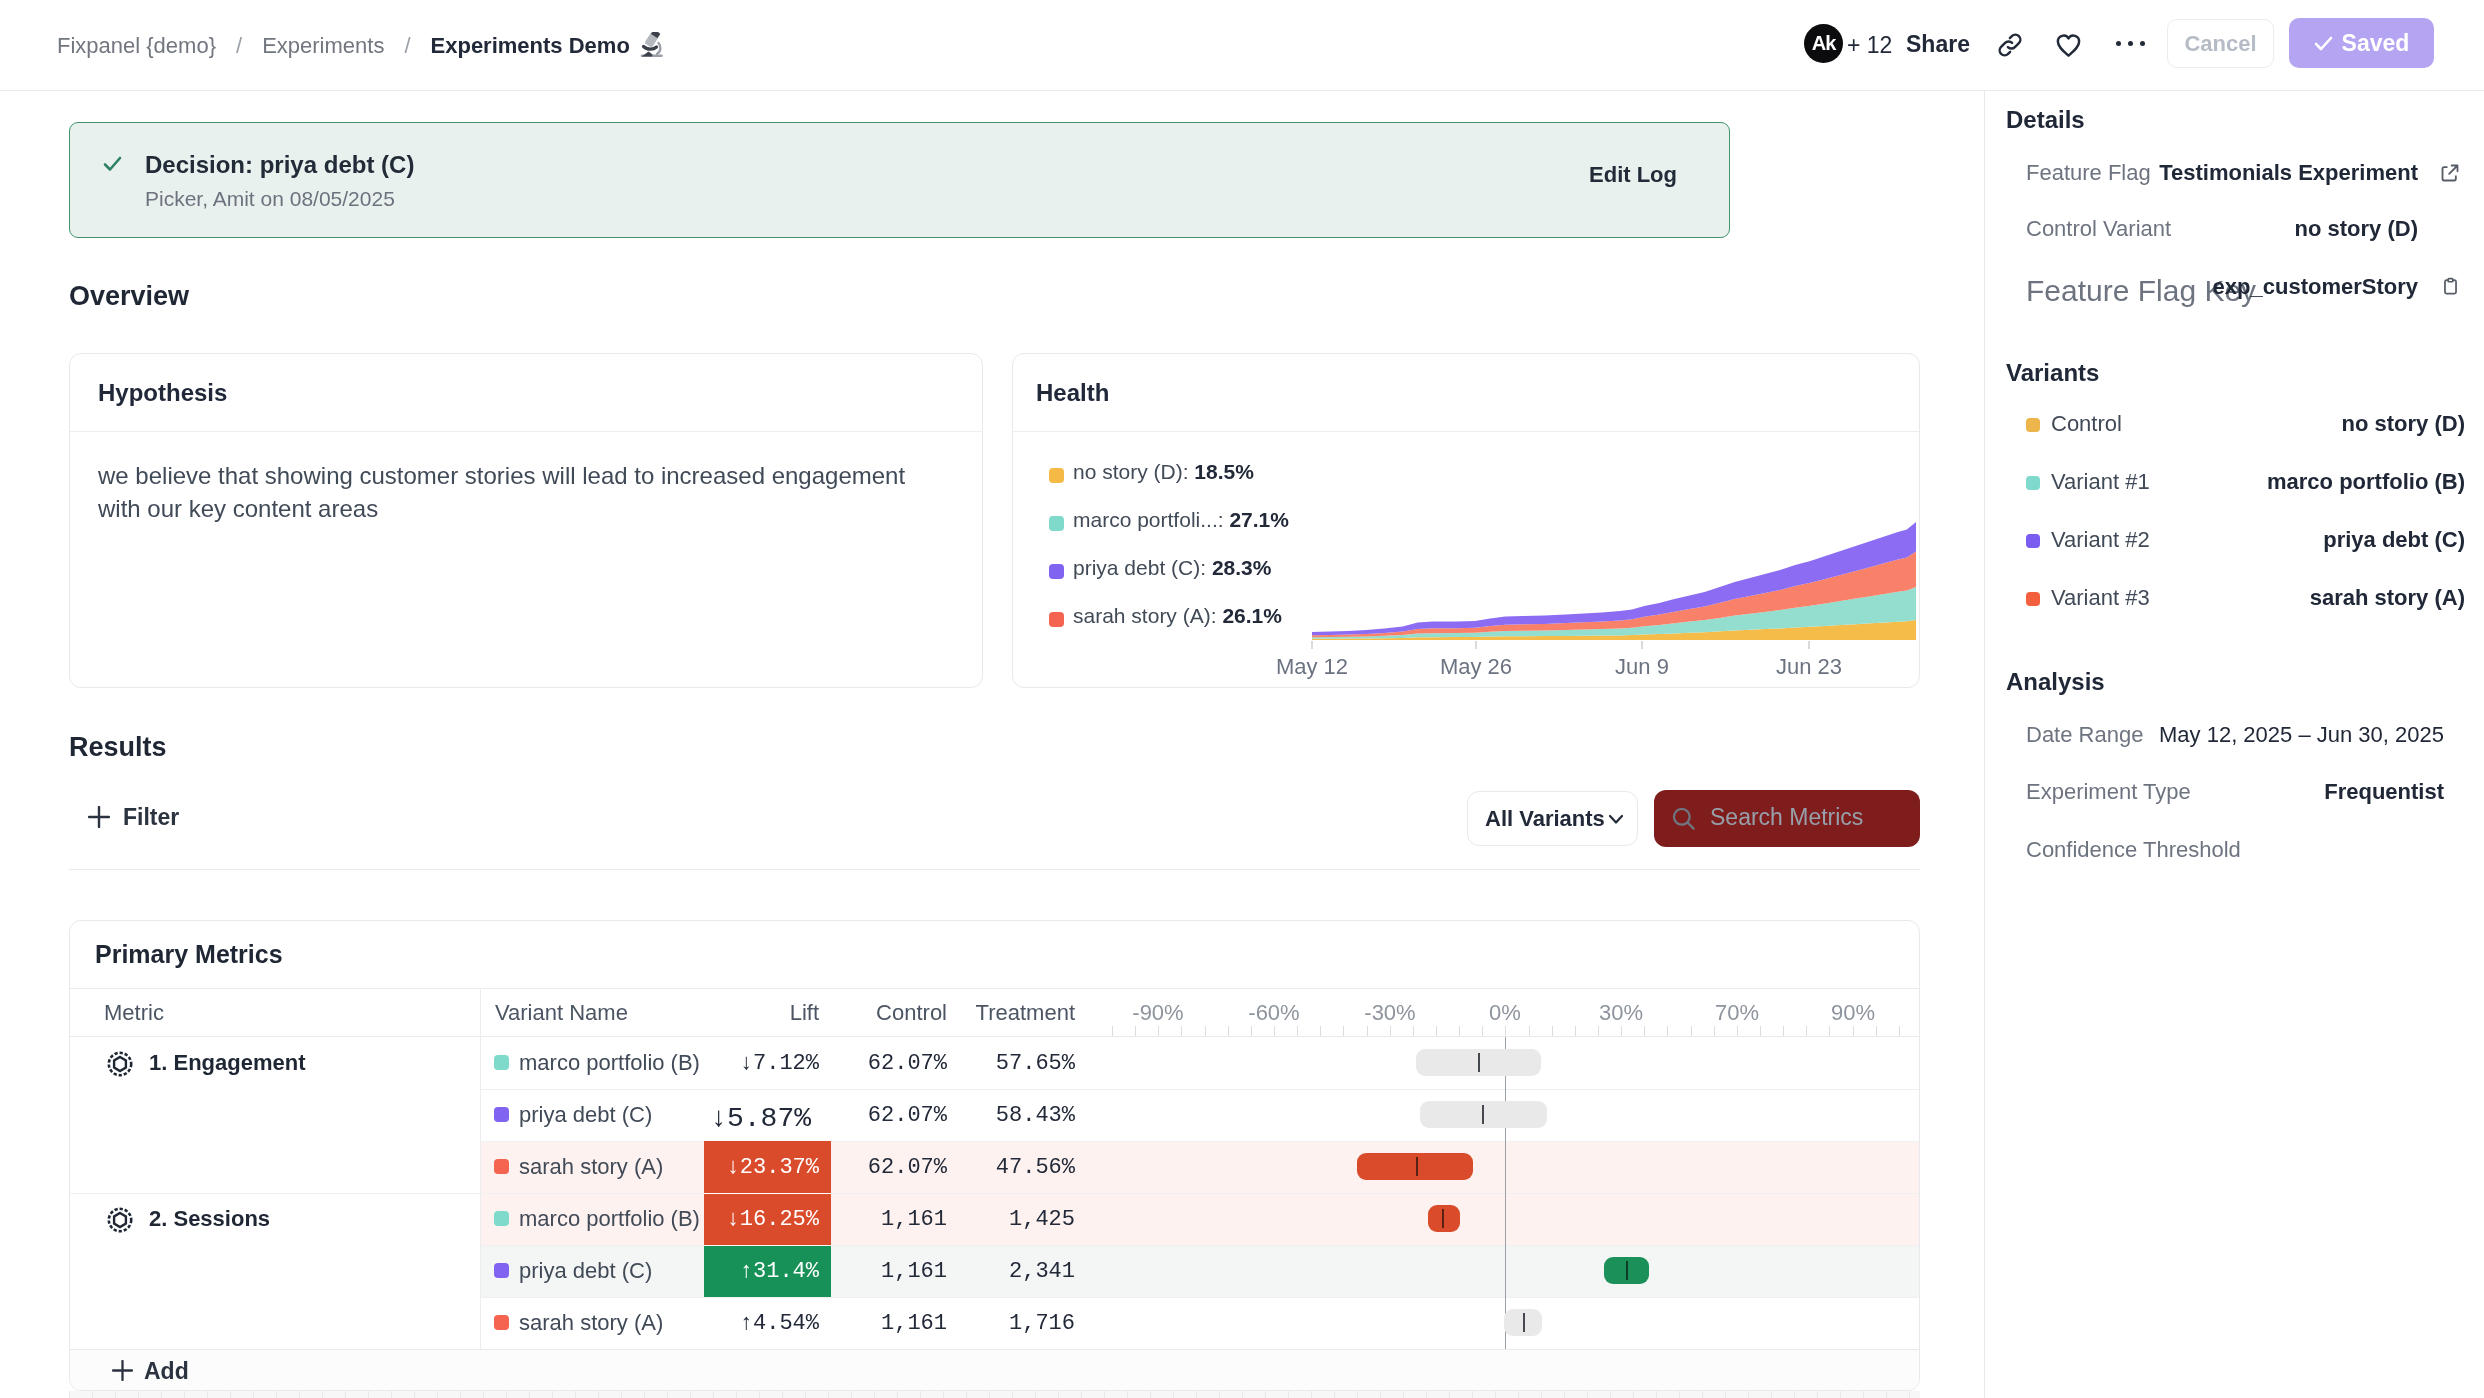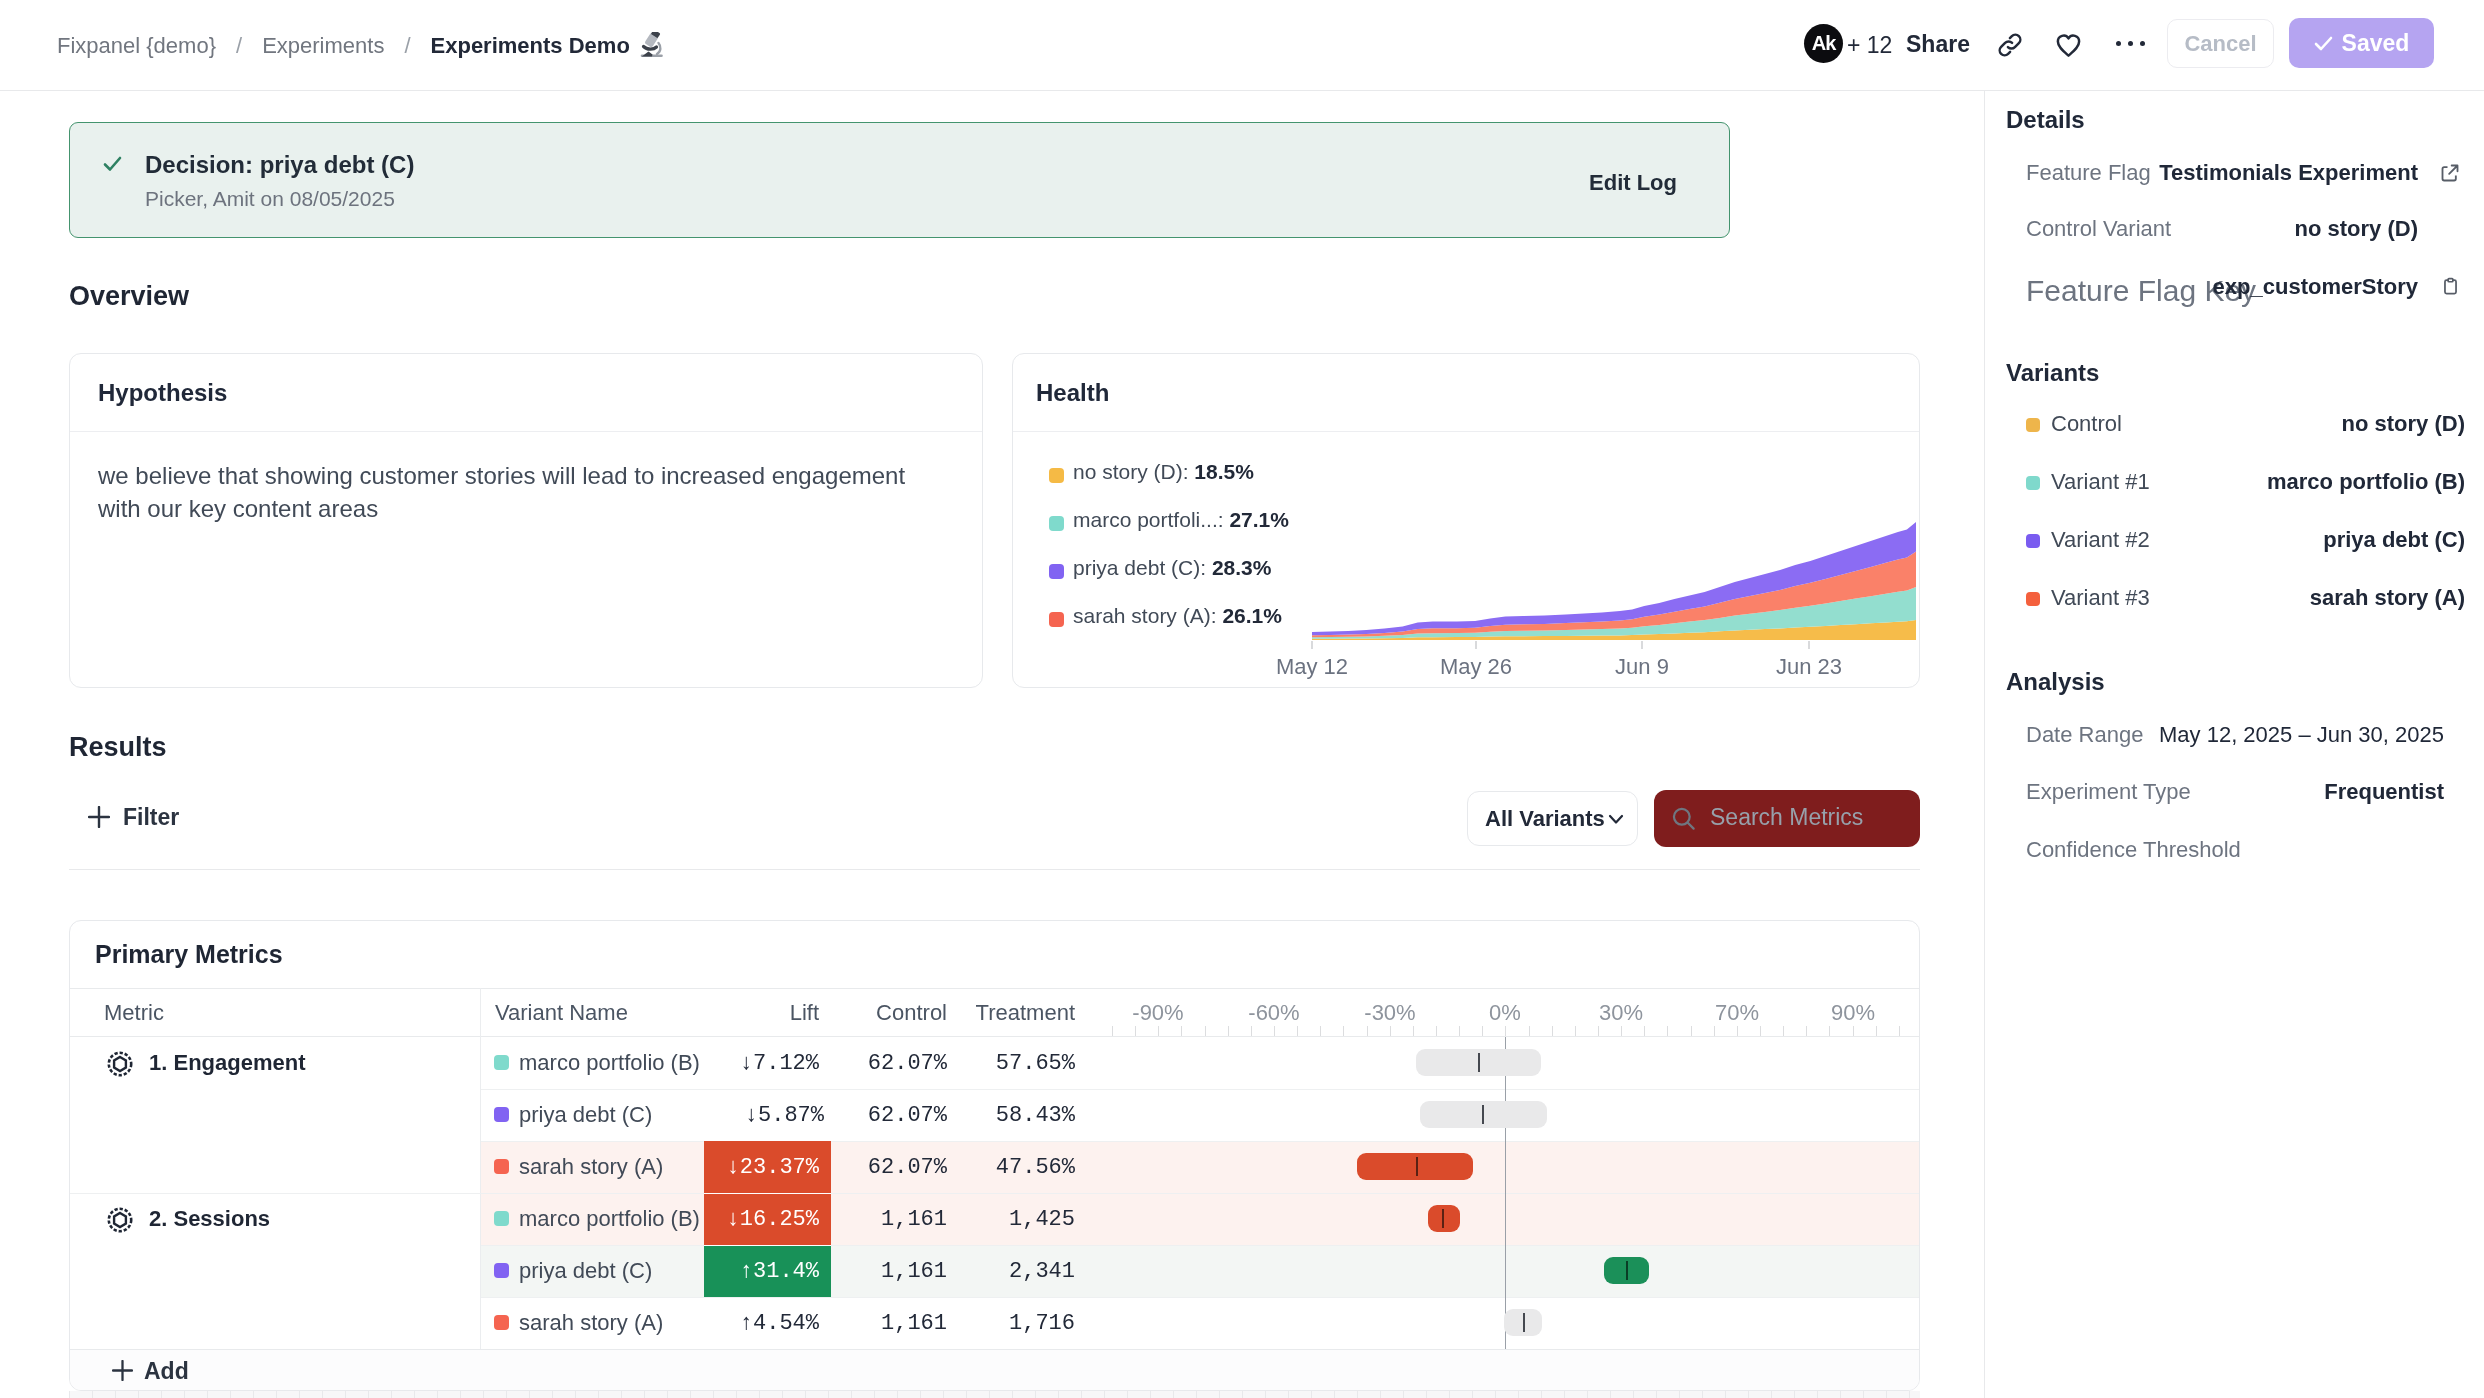--- a/index.html
+++ b/index.html
@@ -41,21 +41,21 @@
 <svg width="19" height="15" viewBox="0 0 19 15" style="margin-right:9px;">
       <path d="M2 8 L7 13 L17 2" stroke="#fff" stroke-width="2.6" fill="none" stroke-linecap="round" stroke-linejoin="round"></path>
     </svg>Saved</div>
 
 <div class="abs" style="left:69px;top:122px;width:1661px;height:116px;background:#e9f1ee;border:1px solid #44946e;border-radius:9px;">
   <svg class="abs" style="left:33px;top:33px;" width="19" height="16" viewBox="0 0 19 16">
       <path d="M2 8.5 L7 13.5 L17 2" stroke="#2e8162" stroke-width="2.6" fill="none" stroke-linecap="round" stroke-linejoin="round"></path>
     </svg>
   <div class="abs" style="left:75px;top:28px;font-size:24px;font-weight:700;color:#222c38;">Decision: priya debt (C)</div>
   <div class="abs" style="left:75px;top:64px;font-size:21px;color:#6d737e;">Picker, Amit on 08/05/2025</div>
-  <div class="abs" style="right:52px;top:47px;font-size:22px;font-weight:700;color:#222c38;">Edit Log</div>
+  <div class="abs" style="right:52px;top:39px;font-size:22px;font-weight:700;color:#222c38;">Edit Log</div>
 </div>
 
 <div class="abs" style="left:69px;top:281px;font-size:27px;font-weight:700;color:#1f2634;">Overview</div>
 
 <div class="abs" style="left:69px;top:353px;width:914px;height:335px;border:1px solid #e7e9ec;border-radius:12px;">
   <div class="abs" style="left:28px;top:25px;font-size:24px;font-weight:700;color:#202839;">Hypothesis</div>
   <div class="abs" style="left:0;top:77px;width:100%;height:1px;background:#edeef1;"></div>
   <div class="abs" style="left:28px;top:105px;font-size:24px;color:#414a57;line-height:33px;">we believe that showing customer stories will lead to increased engagement<br>with our key content areas</div>
 </div>
 
@@ -189,21 +189,21 @@
     <div class="abs" style="left:79px;top:285px;font-size:22px;font-weight:700;color:#1f2634;">2. Sessions</div>
     <div class="abs" style="left:424px;top:134px;width:15px;height:15px;border-radius:4px;background:#7fdacc;"></div>
     <div class="abs" style="left:449px;top:129px;font-size:22px;color:#414a57;">marco portfolio (B)</div>
     <div class="abs mono" style="left:599px;top:130px;width:150px;text-align:right;font-size:22px;color:#222938;">↓7.12%</div>
     <div class="abs mono" style="left:727px;top:130px;width:150px;text-align:right;font-size:22px;color:#222938;">62.07%</div>
     <div class="abs mono" style="left:855px;top:130px;width:150px;text-align:right;font-size:22px;color:#222938;">57.65%</div>
     <div class="abs" style="left:1345.5px;top:128px;width:125.0px;height:27px;background:#e9e9ea;border-radius:9px;"></div>
     <div class="abs" style="left:1408.0px;top:132px;width:2px;height:19px;background:#45484f;"></div>
     <div class="abs" style="left:424px;top:186px;width:15px;height:15px;border-radius:4px;background:#8163f2;"></div>
     <div class="abs" style="left:449px;top:181px;font-size:22px;color:#414a57;">priya debt (C)</div>
-    <div class="abs mono" style="left:604px;top:182px;width:150px;text-align:right;font-size:22px;color:#222938;">↓5.87%</div>
+    <div class="abs mono" style="left:591px;top:182px;width:150px;text-align:right;font-size:28px;color:#222938;">↓5.87%</div>
     <div class="abs mono" style="left:727px;top:182px;width:150px;text-align:right;font-size:22px;color:#222938;">62.07%</div>
     <div class="abs mono" style="left:855px;top:182px;width:150px;text-align:right;font-size:22px;color:#222938;">58.43%</div>
     <div class="abs" style="left:1350.0px;top:180px;width:126.5px;height:27px;background:#e9e9ea;border-radius:9px;"></div>
     <div class="abs" style="left:1412.3px;top:184px;width:2px;height:19px;background:#45484f;"></div>
     <div class="abs" style="left:424px;top:238px;width:15px;height:15px;border-radius:4px;background:#f56450;"></div>
     <div class="abs" style="left:449px;top:233px;font-size:22px;color:#414a57;">sarah story (A)</div>
     <div class="abs" style="left:634px;top:220px;width:127px;height:52px;background:#da4b2b;"></div>
     <div class="abs mono" style="left:599px;top:234px;width:150px;text-align:right;font-size:22px;color:#fff;">↓23.37%</div>
     <div class="abs mono" style="left:727px;top:234px;width:150px;text-align:right;font-size:22px;color:#222938;">62.07%</div>
     <div class="abs mono" style="left:855px;top:234px;width:150px;text-align:right;font-size:22px;color:#222938;">47.56%</div>

